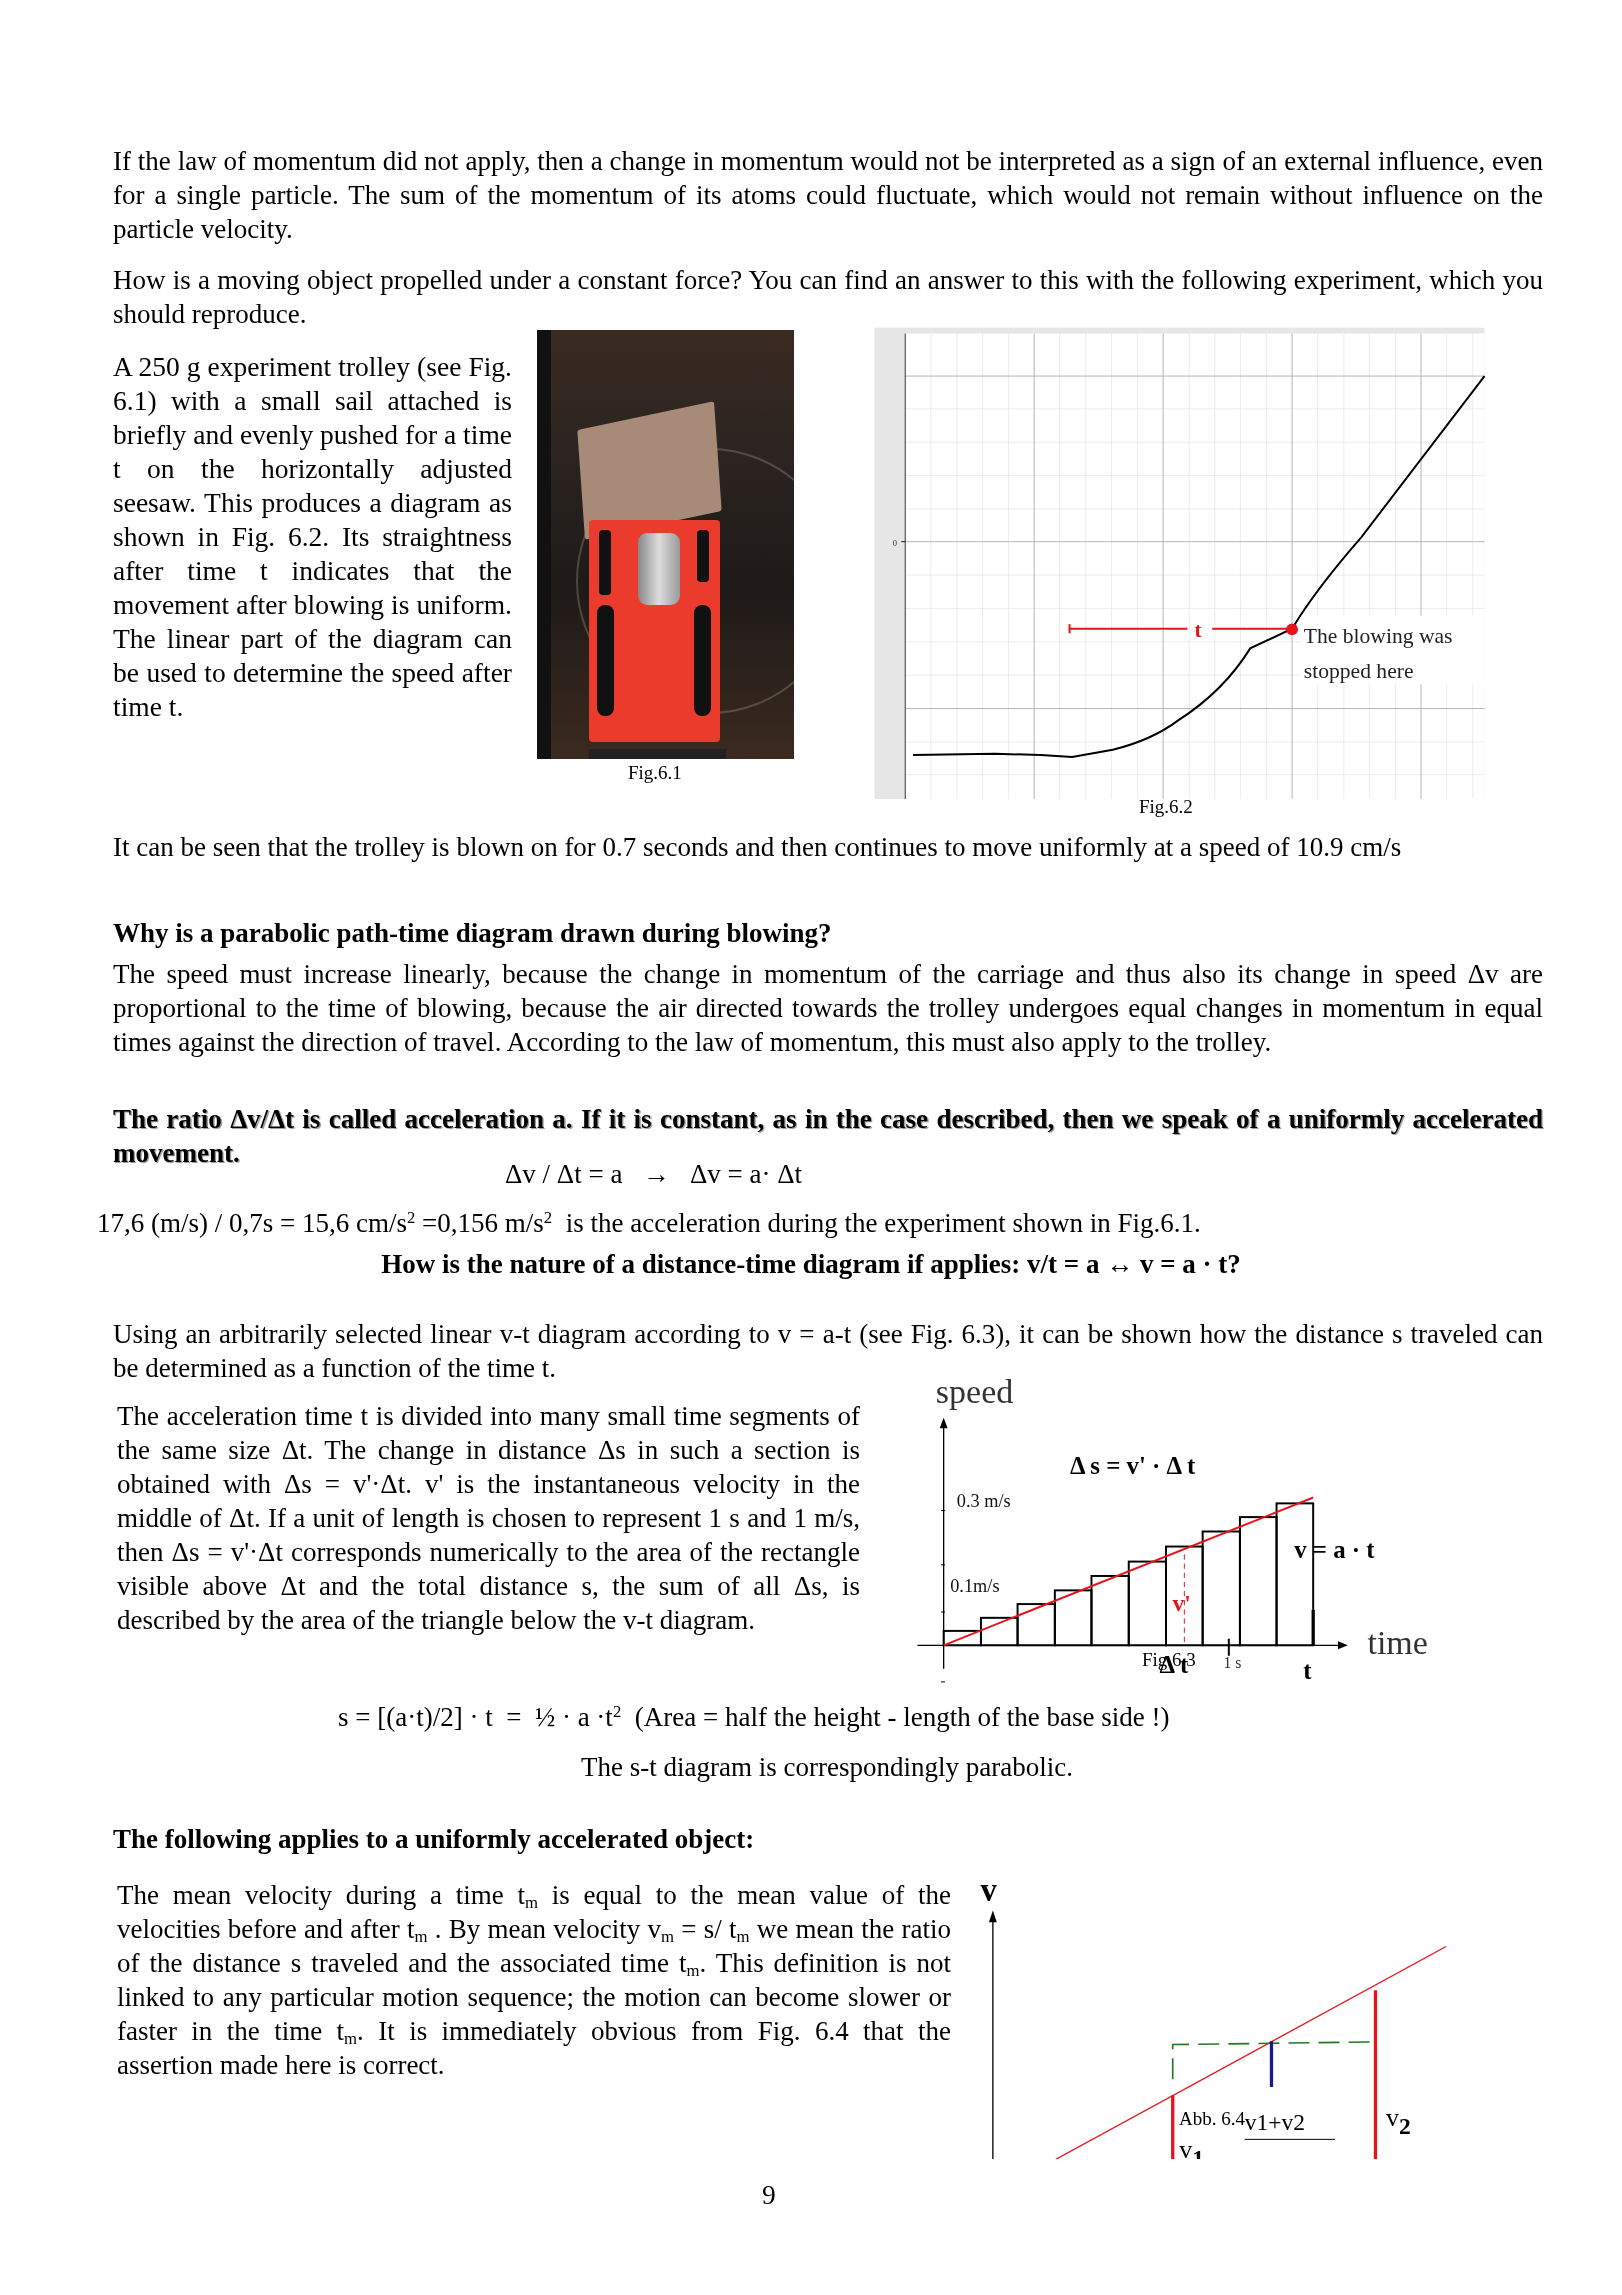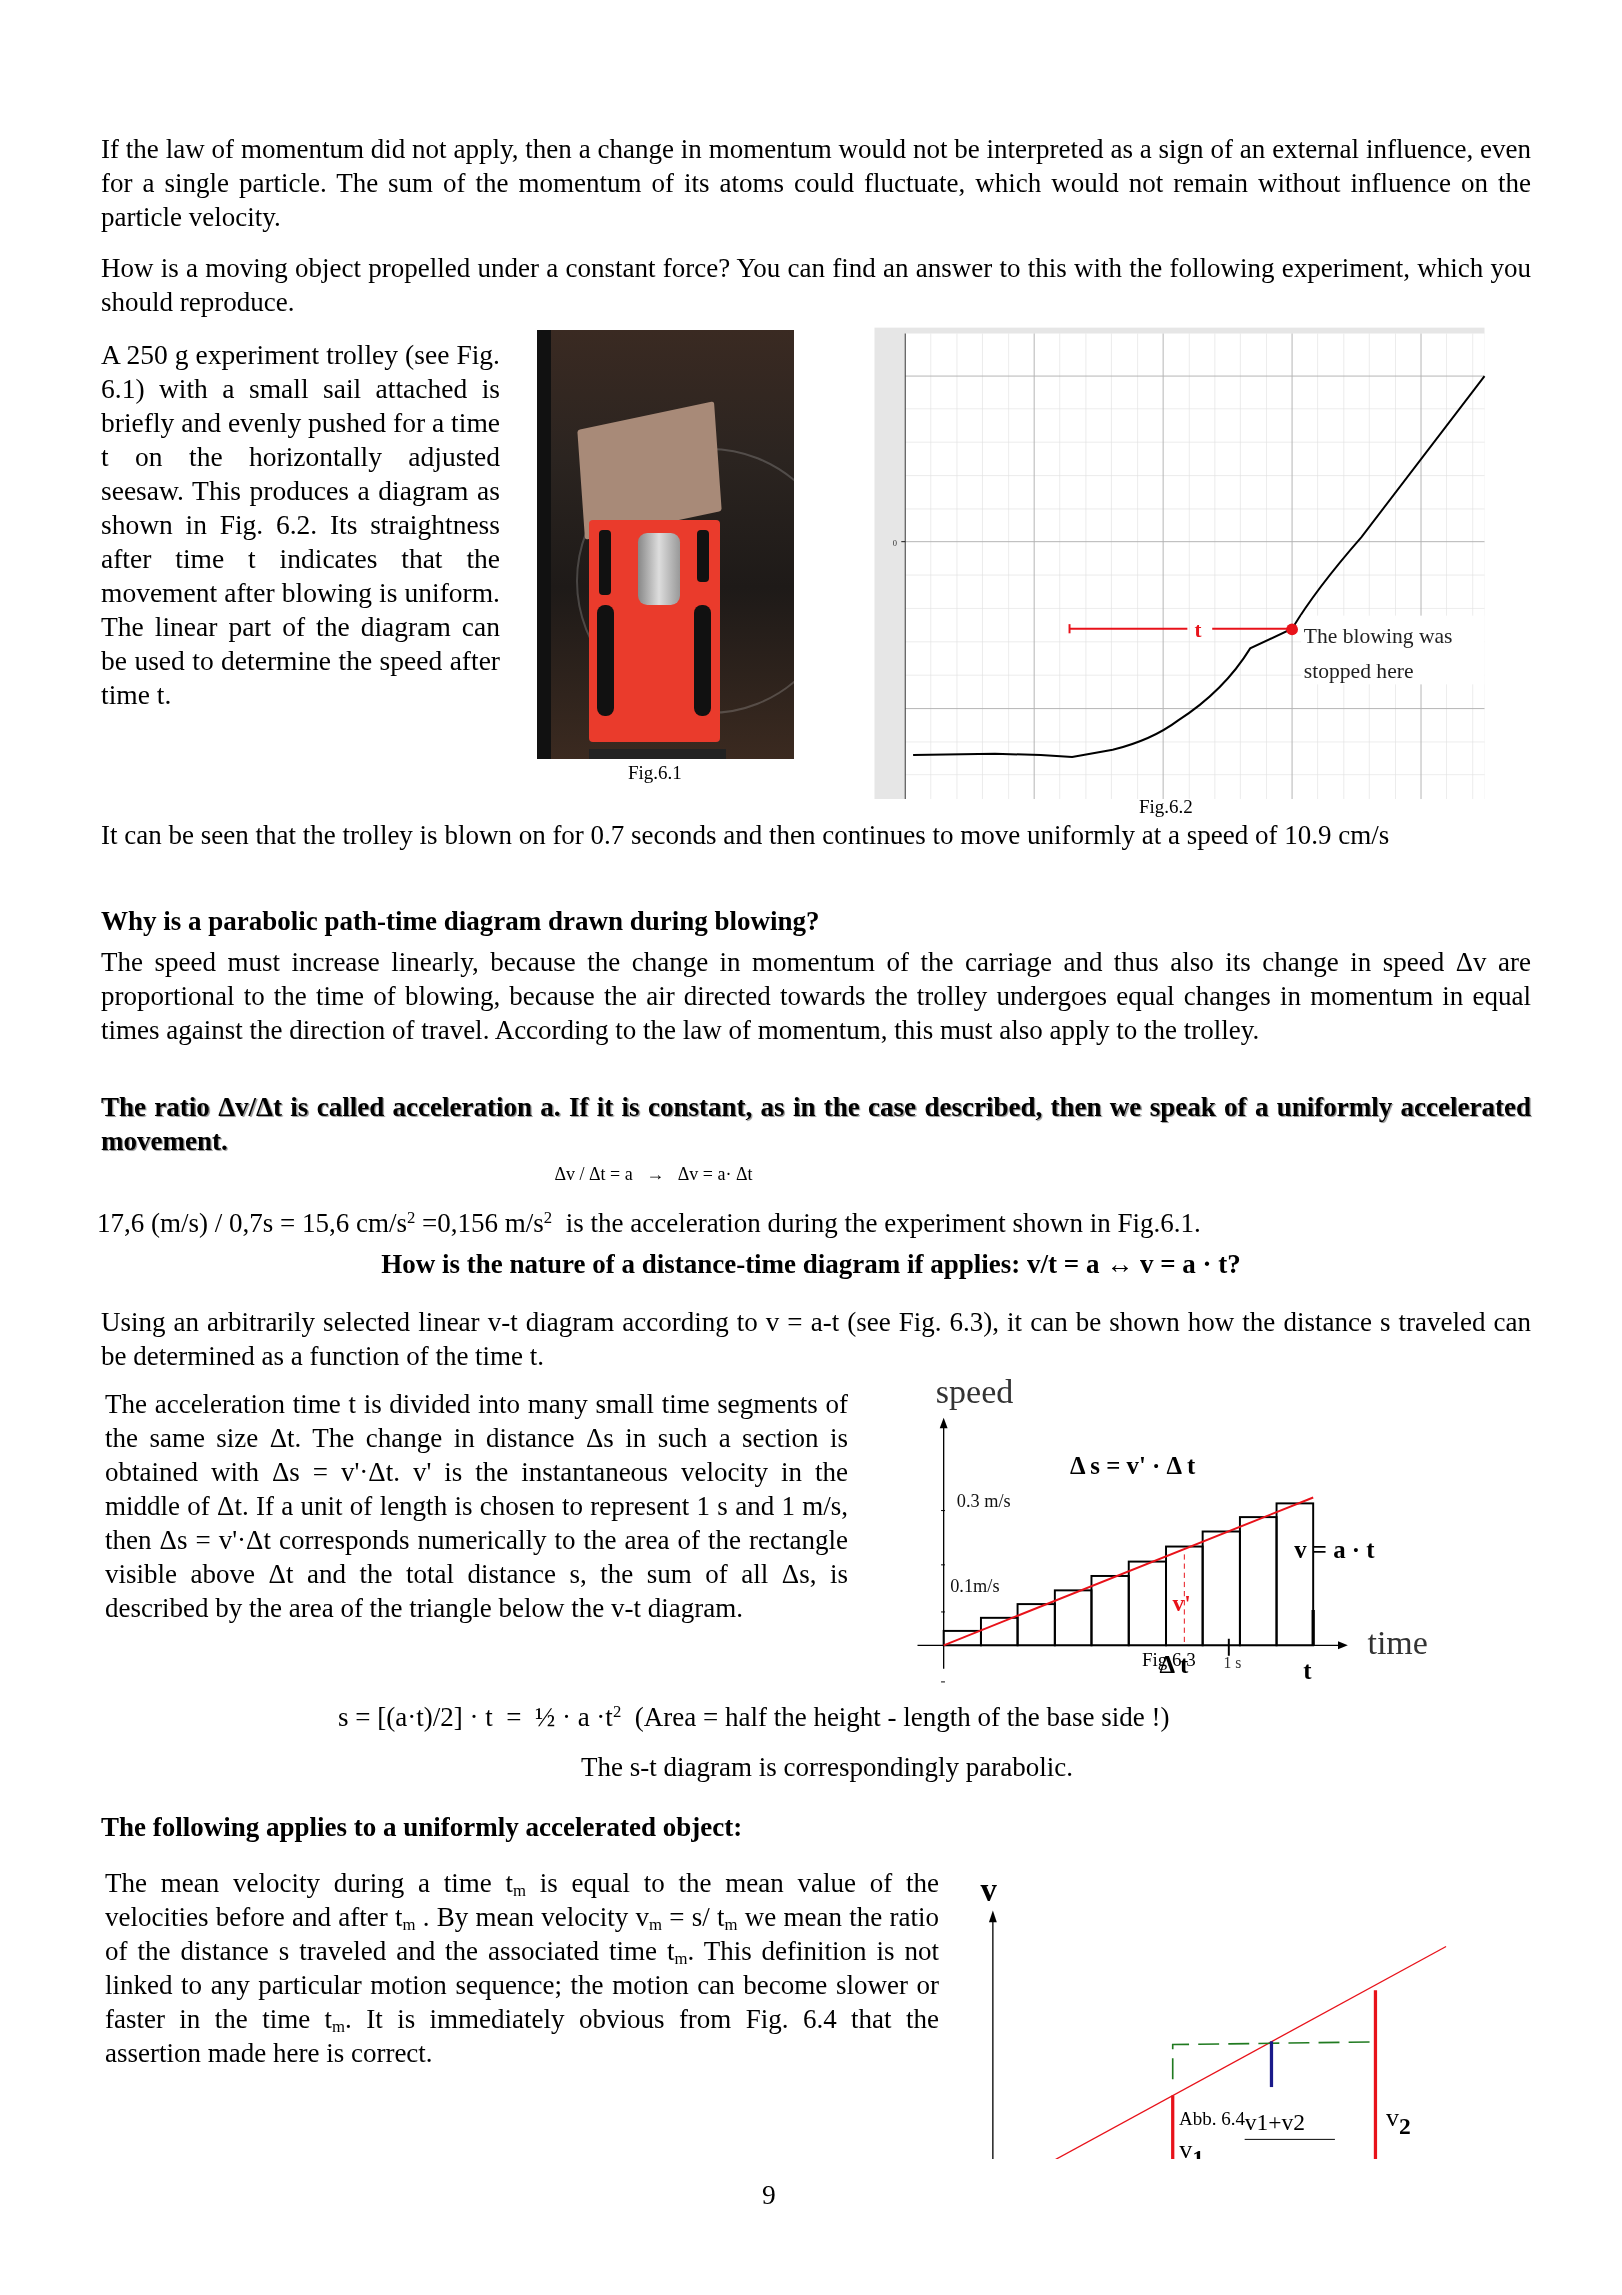--- a/index.html
+++ b/index.html
@@ -1,19 +1,19 @@
 <!DOCTYPE html>
 <html style="font-size:10.5px"><head>
 <meta charset="utf-8">
 <style>
   html, body { margin:0; padding:0; background:#ffffff; }
   body { width:1622px; height:2295px; position:relative; overflow:hidden;
          font-family:"Liberation Serif", "DejaVu Serif", serif; color:#000; }
   .abs { position:absolute; }
-  .p { font-size:27px; line-height:34px; text-align:justify; margin:4px; }
+  .p { font-size:27px; line-height:34px; text-align:justify; margin:16px; }
   .p.last-left { text-align-last:left; }
   .bold { font-weight:bold; }
   .cap { font-size:19px; }
   sub { font-size:0.62em; vertical-align:-0.25em; line-height:0; }
   sup { font-size:0.62em; vertical-align:0.55em; line-height:0; }
   svg text { font-family:"Liberation Serif", serif; }
 </style>
 </head>
 <body>
 
@@ -130,21 +130,21 @@
 </svg>
 <div class="abs cap" style="left:1139px; top:796px;">Fig.6.2</div>
 
 <p class="p abs last-left" style="left:97px; top:814px; width:1430px;">It can be seen that the trolley is blown on for 0.7 seconds and then continues to move uniformly at a speed of 10.9 cm/s</p>
 
 <p class="p abs bold" style="left:97px; top:900px; width:1430px;">Why is a parabolic path-time diagram drawn during blowing?</p>
 <p class="p abs" style="left:97px; top:941px; width:1430px;">The speed must increase linearly, because the change in momentum of the carriage and thus also its change in speed Δv are proportional to the time of blowing, because the air directed towards the trolley undergoes equal changes in momentum in equal times against the direction of travel.  According to the law of momentum, this must also apply to the trolley.</p>
 
 <p class="p abs bold last-left" style="left:97px; top:1086px; width:1430px; text-shadow:1.3px 1.3px 0.7px #999;">The ratio Δv/Δt is called acceleration a. If it is constant, as in the case described, then we speak of a uniformly accelerated movement.</p>
 
-<div class="abs" style="left:0; width:1386px; top:1157px; font-size:18px; line-height:34px; text-align:center;">
+<div class="abs" style="left:0; width:1386px; top:1157px; font-size:27px; line-height:34px; text-align:center;">
   <span style="margin-left:-79px; white-space:pre;">Δv / Δt = a   →   Δv = a· Δt</span>
 </div>
 
 <div class="abs" style="left:97px; top:1206px; font-size:27px; line-height:34px; white-space:pre;"><span>17,6 (m/s) / 0,7s = 15,6 cm/s</span><sup>2</sup><span> =0,156 m/s</span><sup>2</sup><span>  is the acceleration during the experiment shown in Fig.6.1.</span></div>
 
 <div class="abs bold" style="left:0; width:1622px; top:1247px; font-size:27px; line-height:34px; text-align:center;">
   <span>How is the nature of a distance-time diagram if applies: v/t = a ↔ v = a · t?</span>
 </div>
 
 <p class="p abs last-left" style="left:97px; top:1301px; width:1430px;">Using an arbitrarily selected linear v-t diagram according to v = a-t (see Fig. 6.3), it can be shown how the distance s traveled  can be determined as a function of the time t.</p>

